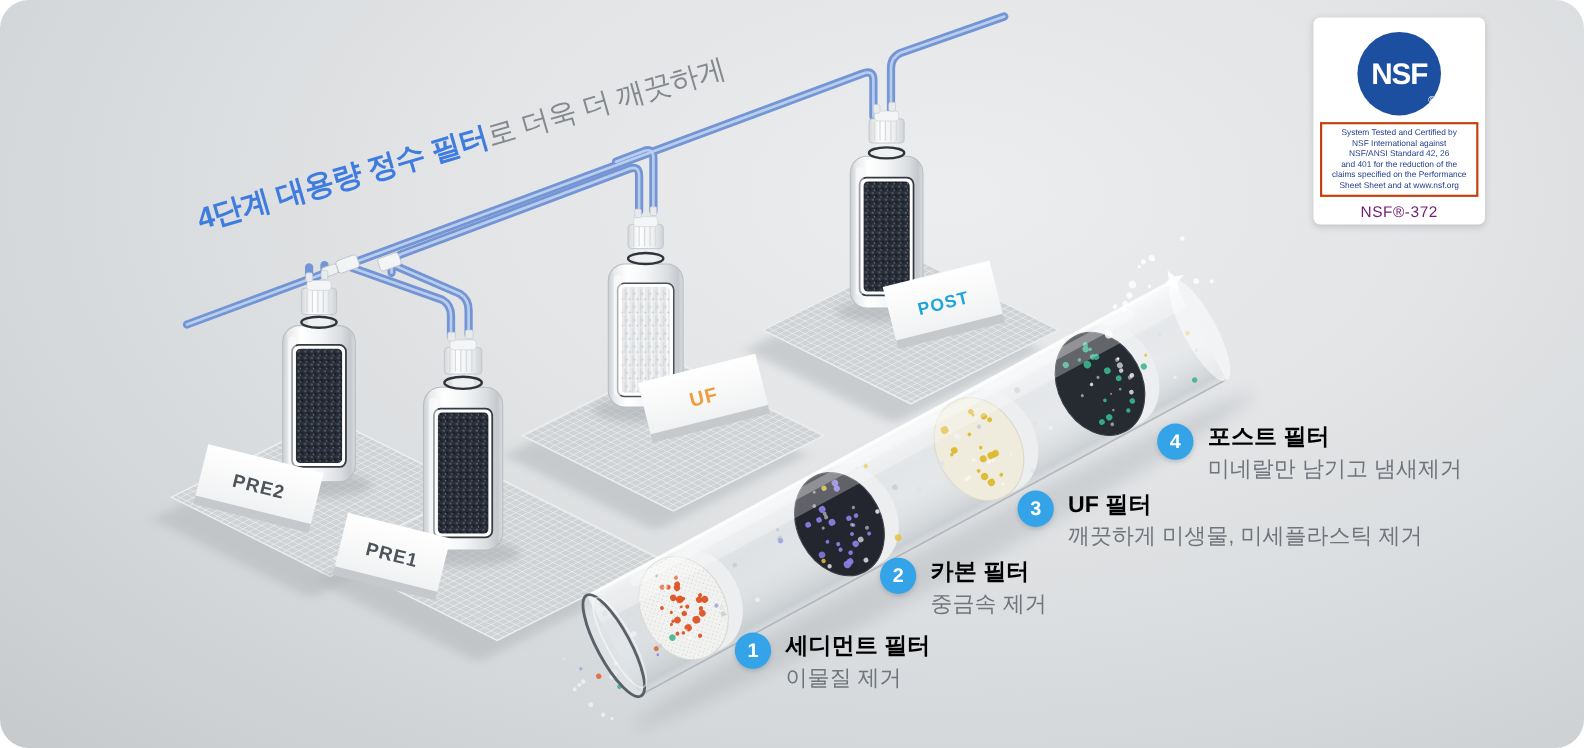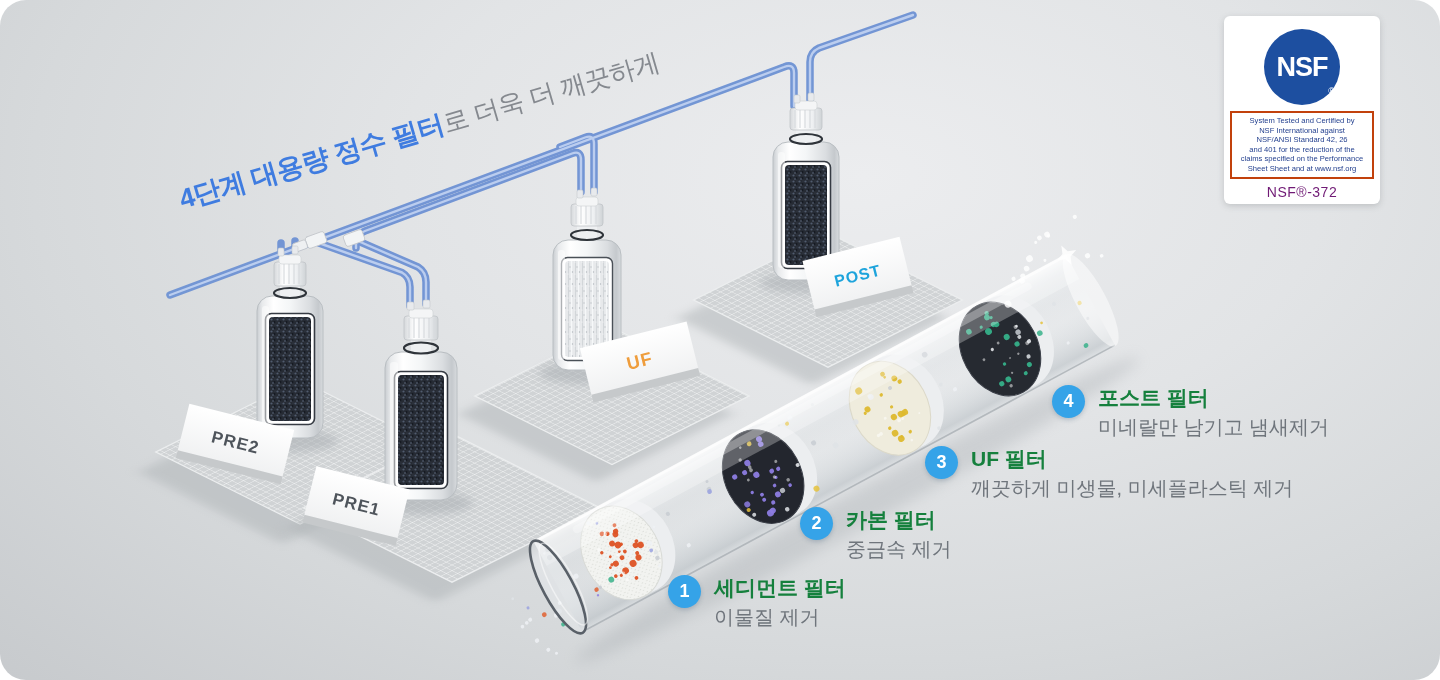--- a/index.html
+++ b/index.html
@@ -13,25 +13,25 @@
   .title{position:absolute;left:180px;top:182px;white-space:nowrap;
          transform:rotate(-16.2deg);transform-origin:0 50%;letter-spacing:-0.5px;}
   .title .hl{font-size:27px;font-weight:800;color:var(--accent_blue);}
   .title .rest{font-size:26px;font-weight:300;color:#85898f;}
 
   
   .step{position:absolute;display:flex;gap:13px;align-items:flex-start;}
   .step .num{width:33px;height:33px;border-radius:50%;background:var(--step_circle);
              color:#fff;font-size:18px;font-weight:700;display:flex;align-items:center;justify-content:center;
              box-shadow:0 2px 4px rgba(60,90,120,.25);flex:0 0 auto;margin-top:1px;}
-  .step .name{font-size:21px;font-weight:700;color:#15803d;line-height:28px;}
+  .step .name{font-size:21px;font-weight:700;color:#000000;line-height:28px;}
   .step .desc{font-size:20px;font-weight:400;color:#6f757c;line-height:27px;margin-top:2px;}
 
   
-  .nsf{position:absolute;left:1224px;top:16px;width:156px;height:188px;background:#fff;border-radius:6px;
+  .nsf{position:absolute;left:1194px;top:16px;width:156px;height:188px;background:#fff;border-radius:6px;
        box-shadow:0 2px 6px rgba(90,95,100,.25);text-align:center;}
   .nsf-circle{position:relative;width:76px;height:76px;border-radius:50%;background:#1d4fa0;margin:13px auto 6px;
               display:flex;align-items:center;justify-content:center;}
   .nsf-circle .logo{color:#fff;font-size:27px;font-weight:800;letter-spacing:-1px;}
   .nsf-circle .reg{position:absolute;right:5px;bottom:9px;color:#fff;font-size:9px;font-weight:400;}
   .nsf-box{margin:0 6px;border:2px solid #c2410c;padding:3px 1px;}
   .nsf-box div{font-size:7.6px;line-height:9.6px;color:#223f8e;}
   .nsf-std{margin-top:5px;font-size:14px;color:#701a75;letter-spacing:0.5px;}
 
   .plate-text{font-weight:700;letter-spacing:1px;}

